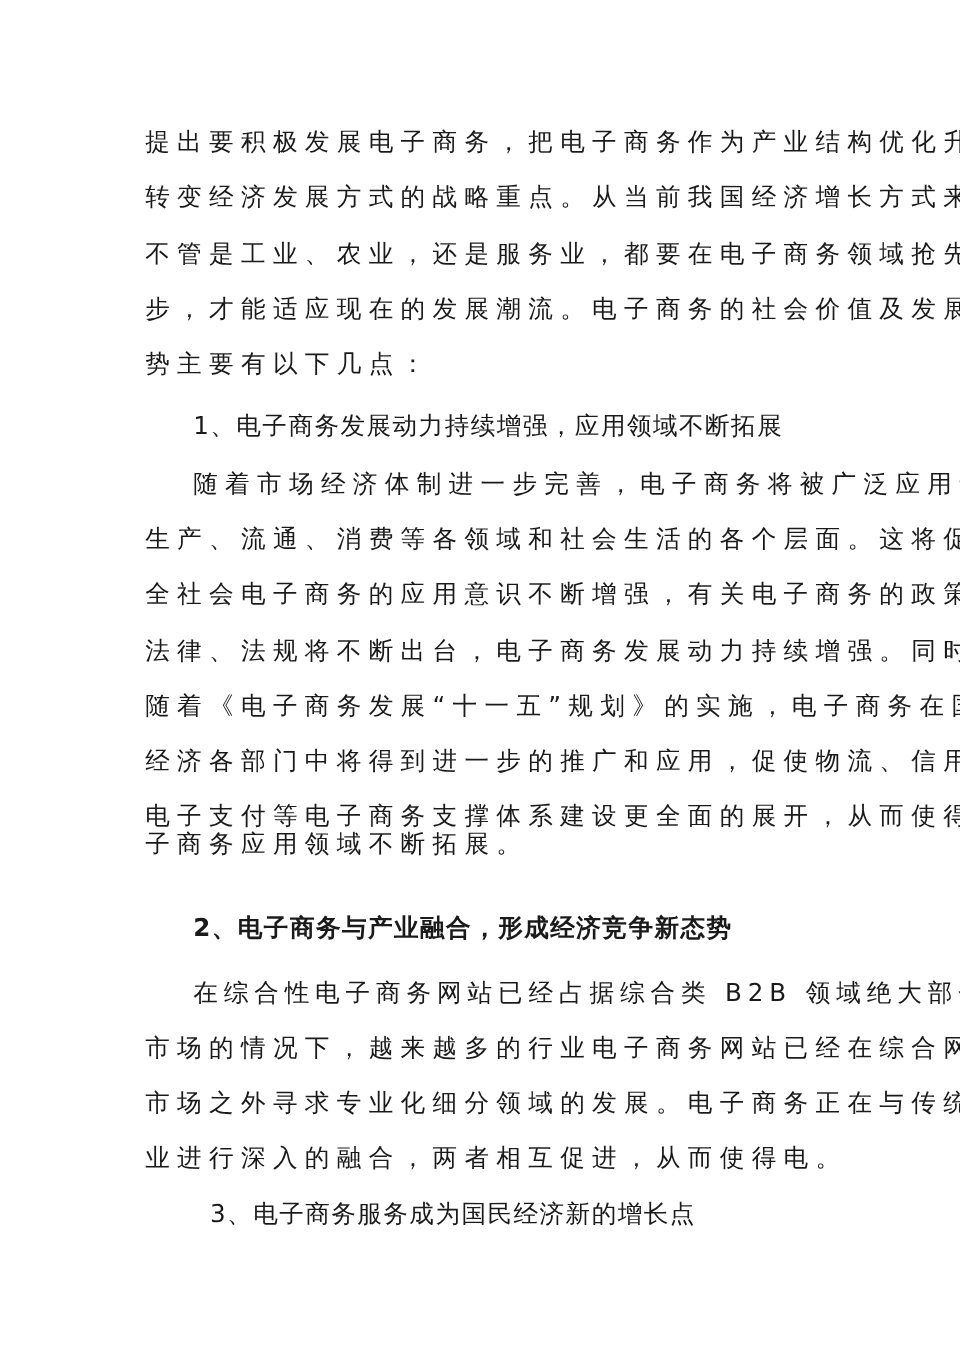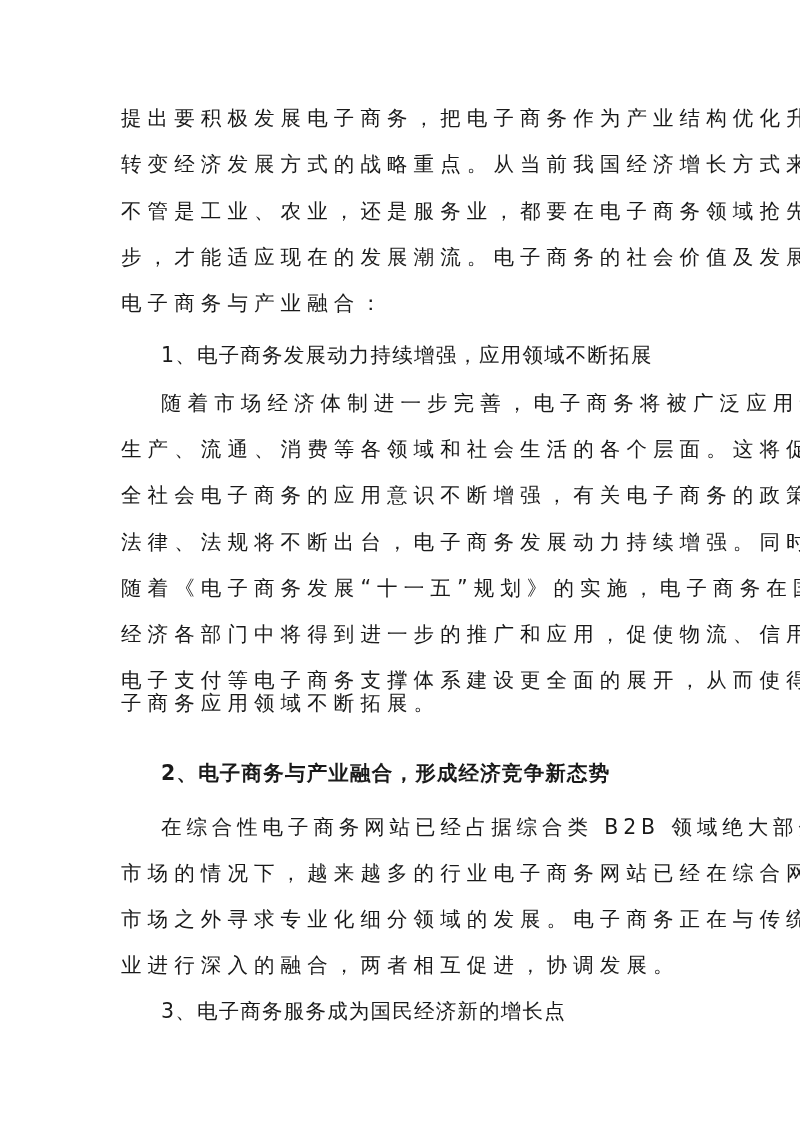--- a/index.html
+++ b/index.html
@@ -35,35 +35,35 @@
   </style>
 </head>
 <body>
 
 <div class="page">
 
   <div class="line" style="top:0px">提出要积极发展电子商务，把电子商务作为产业结构优化升级、</div>
   <div class="line" style="top:46px">转变经济发展方式的战略重点。从当前我国经济增长方式来看，</div>
   <div class="line" style="top:93px">不管是工业、农业，还是服务业，都要在电子商务领域抢先一</div>
   <div class="line" style="top:139px">步，才能适应现在的发展潮流。电子商务的社会价值及发展趋</div>
-  <div class="line" style="top:185px">电子商务与产业融合：</div>
+  <div class="line" style="top:185px">势主要有以下几点：</div>
 
   <div class="line heading" style="top:237px; letter-spacing:1.2px;">1、电子商务发展动力持续增强，应用领域不断拓展</div>
 
   <div class="line indent" style="top:285px">随着市场经济体制进一步完善，电子商务将被广泛应用于</div>
   <div class="line" style="top:331px">生产、流通、消费等各领域和社会生活的各个层面。这将促使</div>
   <div class="line" style="top:377px">全社会电子商务的应用意识不断增强，有关电子商务的政策、</div>
   <div class="line" style="top:424px">法律、法规将不断出台，电子商务发展动力持续增强。同时，</div>
   <div class="line" style="top:470px">随着《电子商务发展“十一五”规划》的实施，电子商务在国民</div>
   <div class="line" style="top:516px">经济各部门中将得到进一步的推广和应用，促使物流、信用、</div>
   <div class="line" style="top:562px">电子支付等电子商务支撑体系建设更全面的展开，从而使得电</div>
   <div class="line" style="top:585px">子商务应用领域不断拓展。</div>
 
   <div class="line heading" style="top:655px; letter-spacing:1.2px;font-weight:bold;">2、电子商务与产业融合，形成经济竞争新态势</div>
 
   <div class="line indent" style="top:709px; letter-spacing:4.9px;">在综合性电子商务网站已经占据综合类 B2B 领域绝大部分</div>
   <div class="line" style="top:755px">市场的情况下，越来越多的行业电子商务网站已经在综合网站</div>
   <div class="line" style="top:801px">市场之外寻求专业化细分领域的发展。电子商务正在与传统产</div>
-  <div class="line" style="top:847px">业进行深入的融合，两者相互促进，协调发展。</div>
+  <div class="line" style="top:847px">业进行深入的融合，两者相互促进，从而使得电。</div>
 
-  <div class="line heading" style="top:893px; letter-spacing:1.2px;">3、电子商务服务成为国民经济新的增长点</div>
+  <div class="line heading" style="top:893px; letter-spacing:1.2px;margin-left:14px;">3、电子商务服务成为国民经济新的增长点</div>
 
 </div>
 
 </body></html>

